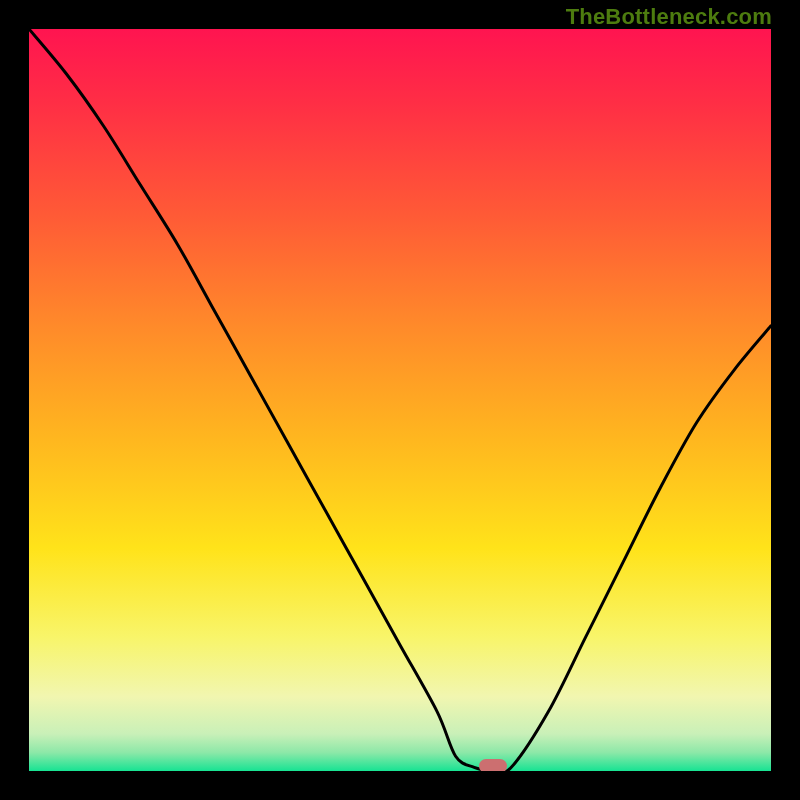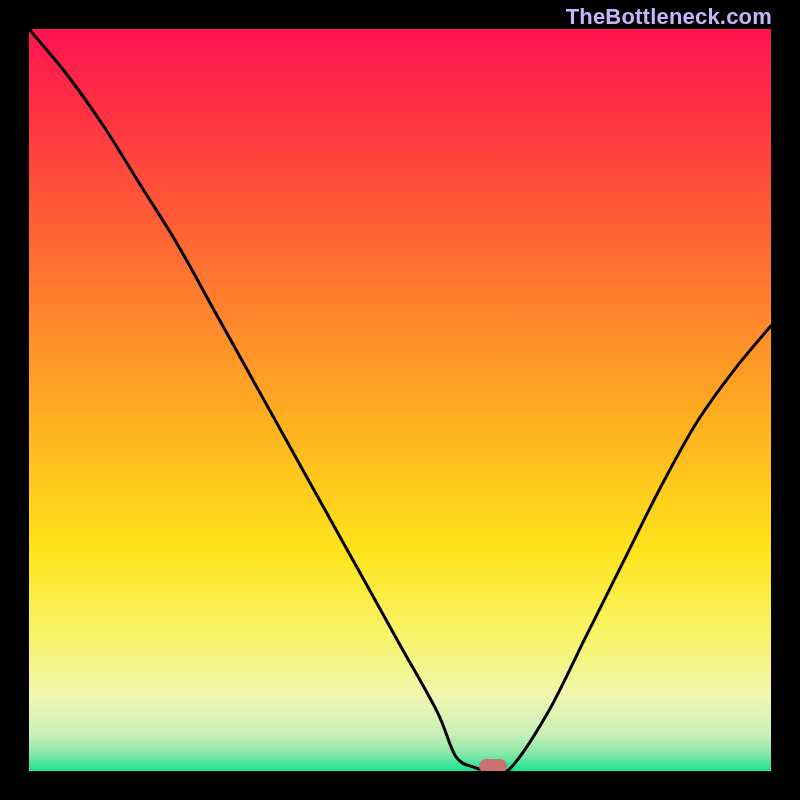--- a/index.html
+++ b/index.html
@@ -38,21 +38,21 @@
     width: 100%;
     height: 100%;
   }
   .watermark {
     position: absolute;
     top: 4px;
     right: 28px;
     font-family: Arial, Helvetica, sans-serif;
     font-size: 22px;
     font-weight: 600;
-    color: #c4b5fd;
+    color: #4d7c0f;
     letter-spacing: 0.2px;
   }
   .marker {
     position: absolute;
     width: 28px;
     height: 14px;
     background: #cc6f70;
     border-radius: 7px;
   }
 </style>

